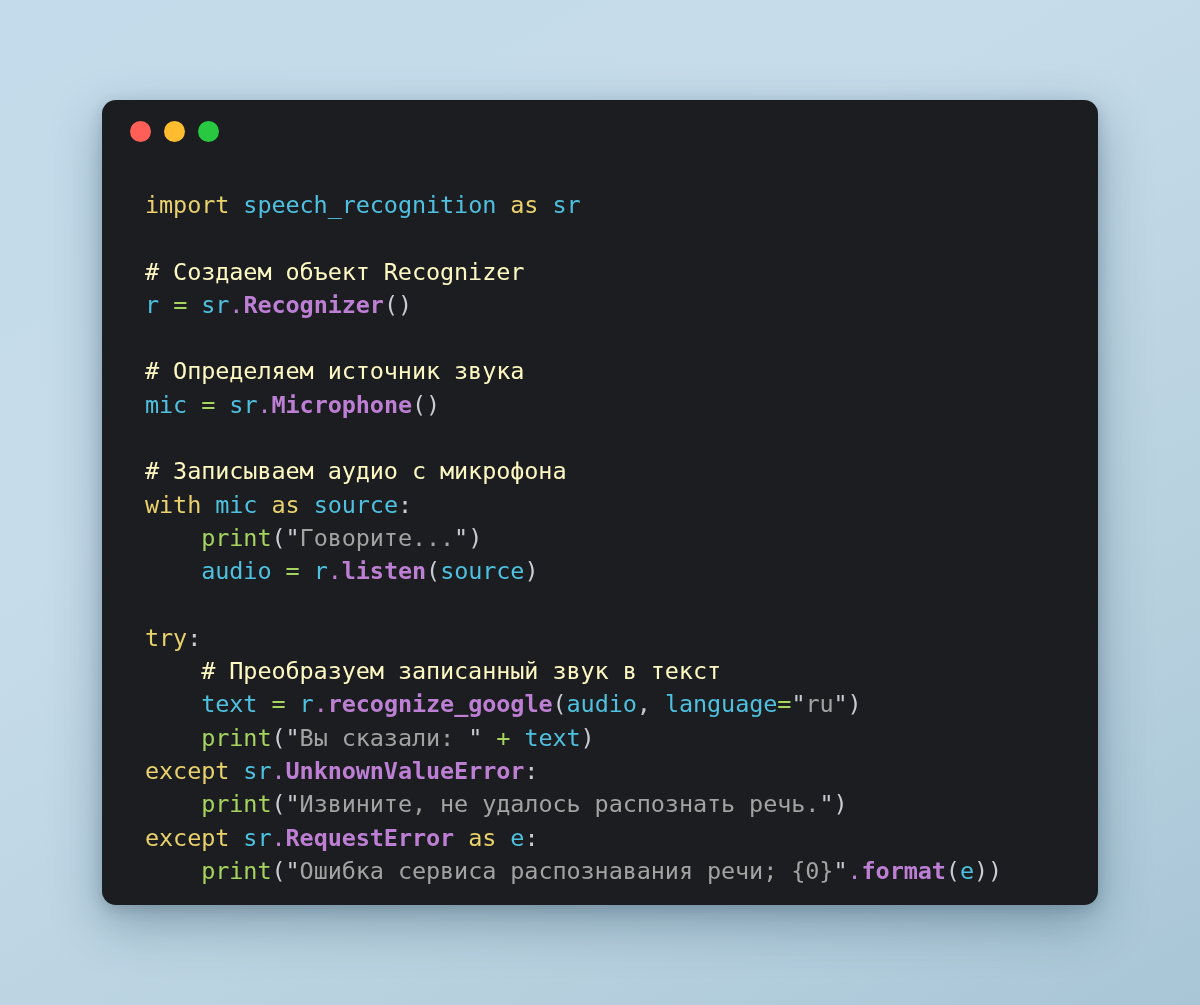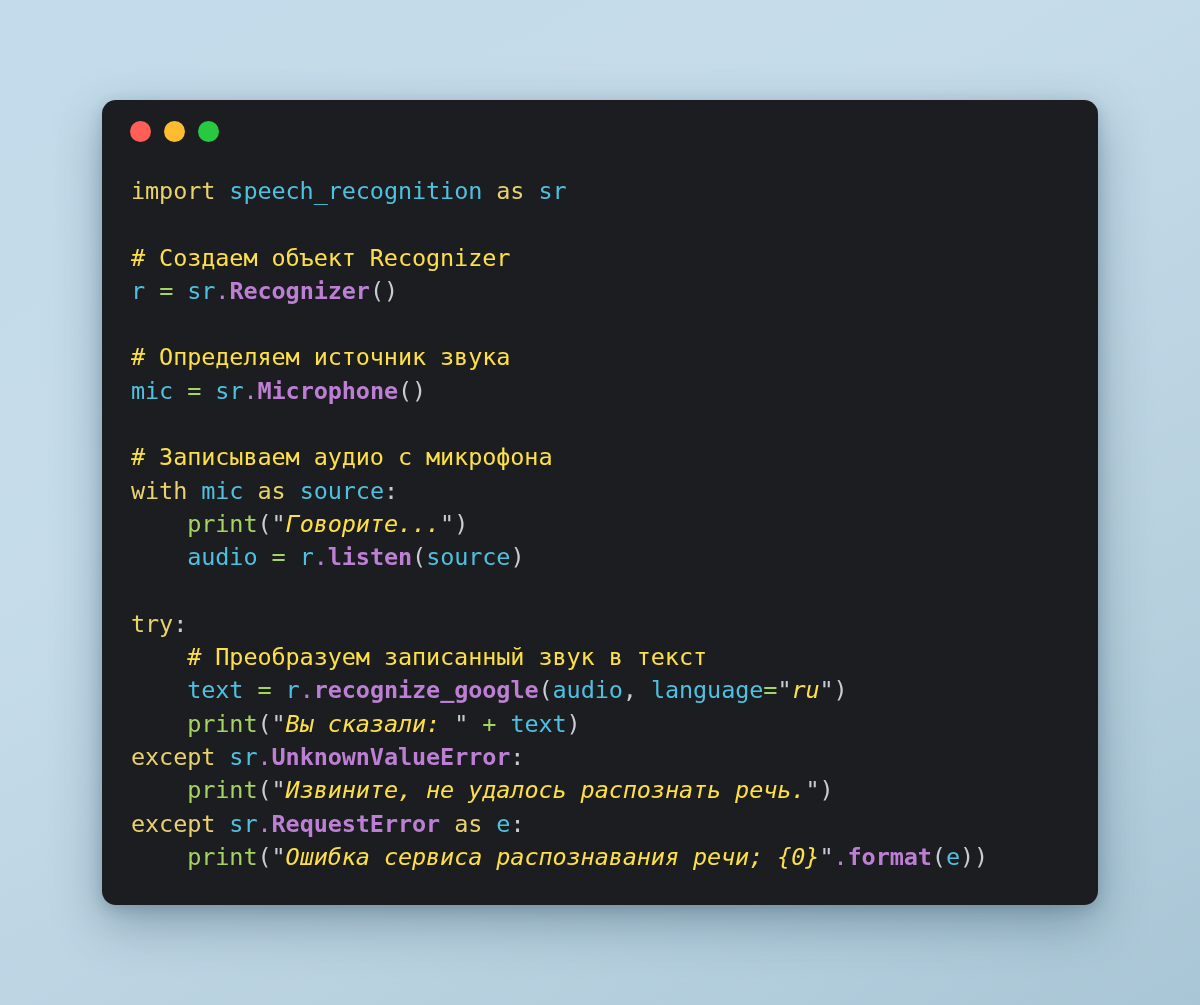--- a/index.html
+++ b/index.html
@@ -46,42 +46,42 @@
     border-radius: 50%;
     display: block;
   }
 
   .code-body {
     padding: 13px 0 0 29px;
     box-sizing: border-box;
   }
 
   pre.code {
-    margin: 0;
+    margin: 14px;
     font-family: "DejaVu Sans Mono", "Liberation Mono", monospace;
     font-size: 23.5px;
     line-height: 33.3px;
     letter-spacing: -0.1px;
     white-space: pre;
     color: #d6d9de;
     -webkit-font-smoothing: antialiased;
   }
 
   .ln { display: block; min-height: 33.3px; }
 
   
   .kw   { color: #e9d16c; }          
   .id   { color: #4ec1e0; }          
-  .str  { color: #fde047; font-style: italic; }          
+  .str  { color: #a3a3a3; }          
   .punc { color: #c8ccd2; }          
   .op   { color: #a5d45f; }          
   .fn   { color: #a5d45f; text-align: right; }          
   .attr { color: #bd7fd4; font-weight: bold; }          
   .dot2 { color: #bd7fd4; }          
-  .cmt  { color: #fde047; }
+  .cmt  { color: #fef9c3; }
 </style>
 </head>
 <body>
 
 <div id="code-card">
 
   <div class="titlebar">
     <span class="dot" style="background:#ff5f57"></span>
     <span class="dot" style="background:#febc2e"></span>
     <span class="dot" style="background:#28c840"></span>

